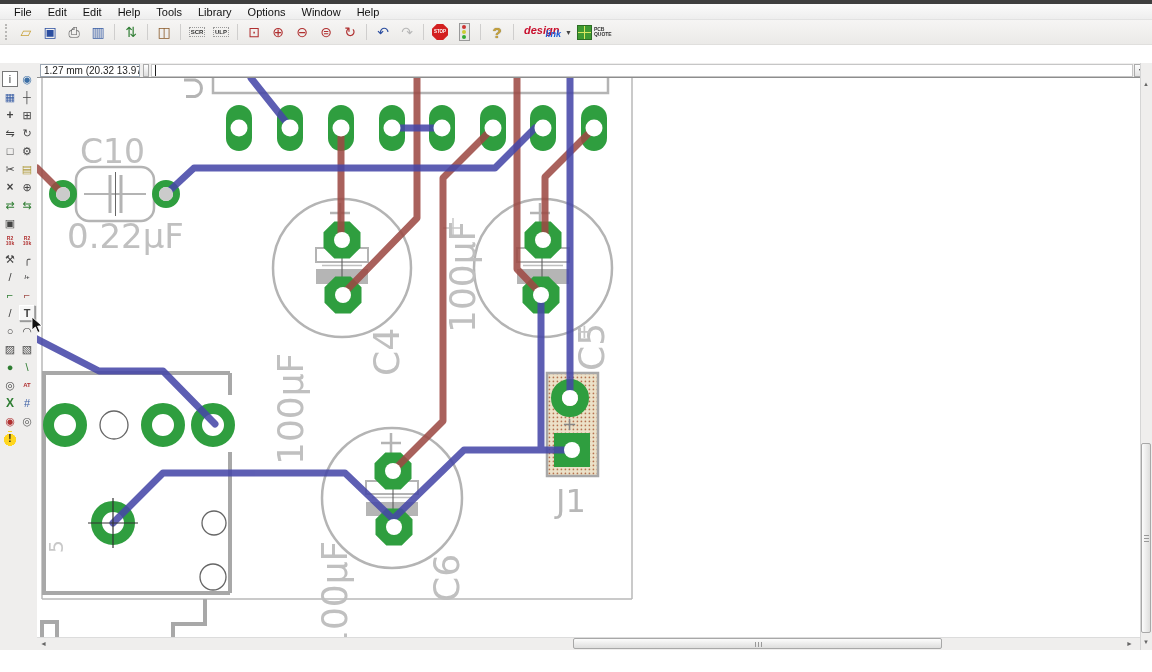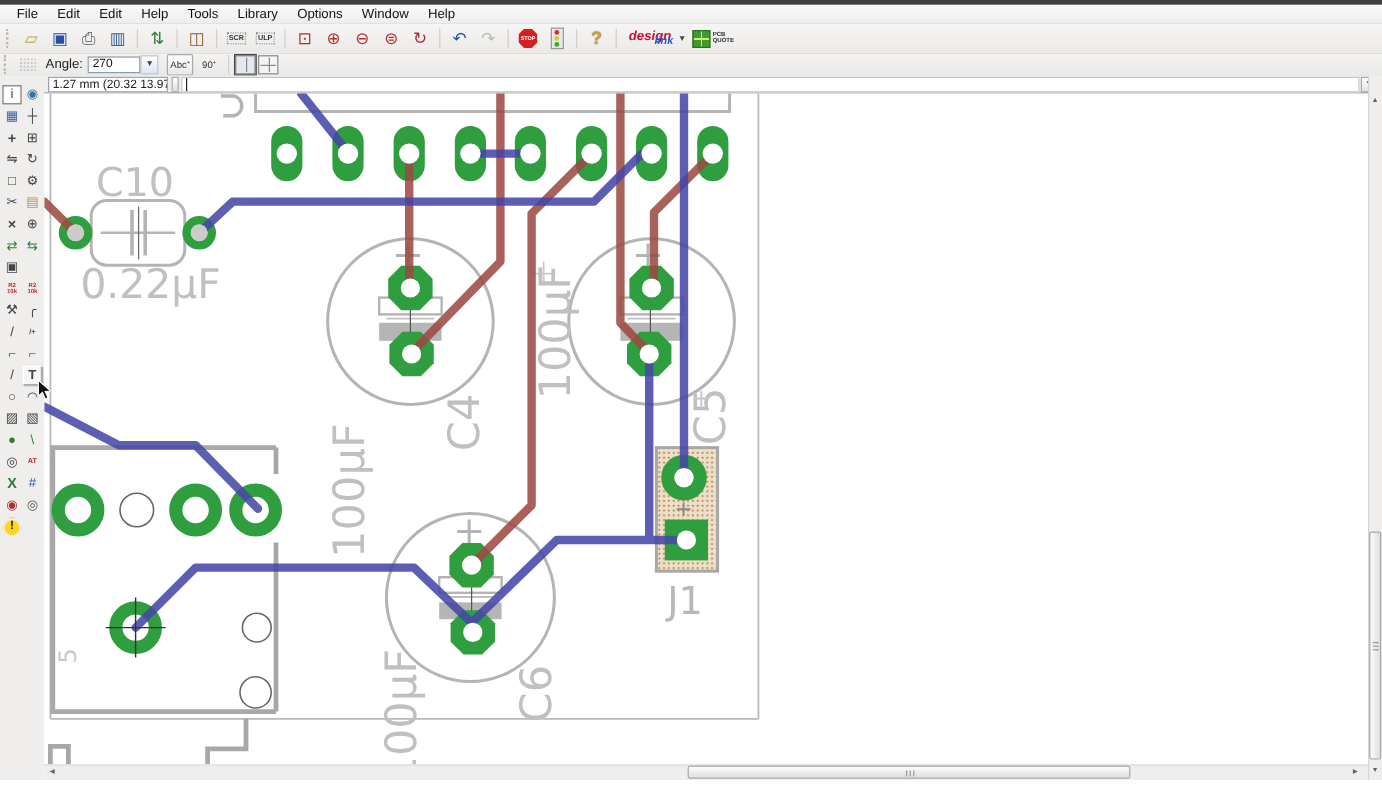--- a/index.html
+++ b/index.html
@@ -185,38 +185,20 @@
       <span id="dl-arrow">▼</span>
     </div>
     <div id="pcbquote">
       <span id="pq-chip"></span>
       <span class="pq-txt">
         <span>PCB</span><br><span>QUOTE</span>
       </span>
     </div>
   </div>
 
-  <div class="abs" id="toolbar2">
-    <div class="grip"></div>
-    <div class="gridicon"></div>
-    <span class="lbl">Angle:</span>
-    <div class="combo">
-      <span>270</span>
-    </div>
-    <div class="combo-arrow">▼</div>
-    <div class="mini-raised">
-      <span>Abc⁺</span>
-    </div>
-    <div class="mini-raised" style="border-color:transparent;background:none;">
-      <span>90⁺</span>
-    </div>
-    <div class="tb-sep"></div>
-    <div class="splitbtn pressed"></div>
-    <div class="splitbtn quad"></div>
-  </div>
 
   <div class="abs" id="coordbar"></div>
   <div class="abs" id="coordbox">1.27 mm (20.32 13.97)</div>
   <div class="abs" id="coordsep"></div>
   <div class="abs" id="cmdfield"></div>
   <div class="abs" id="cmdcaret"></div>
   <div class="abs" id="cmddrop">▼</div>
 
   <div class="abs" id="palette-bg"></div>
   <div class="abs" id="palette">

